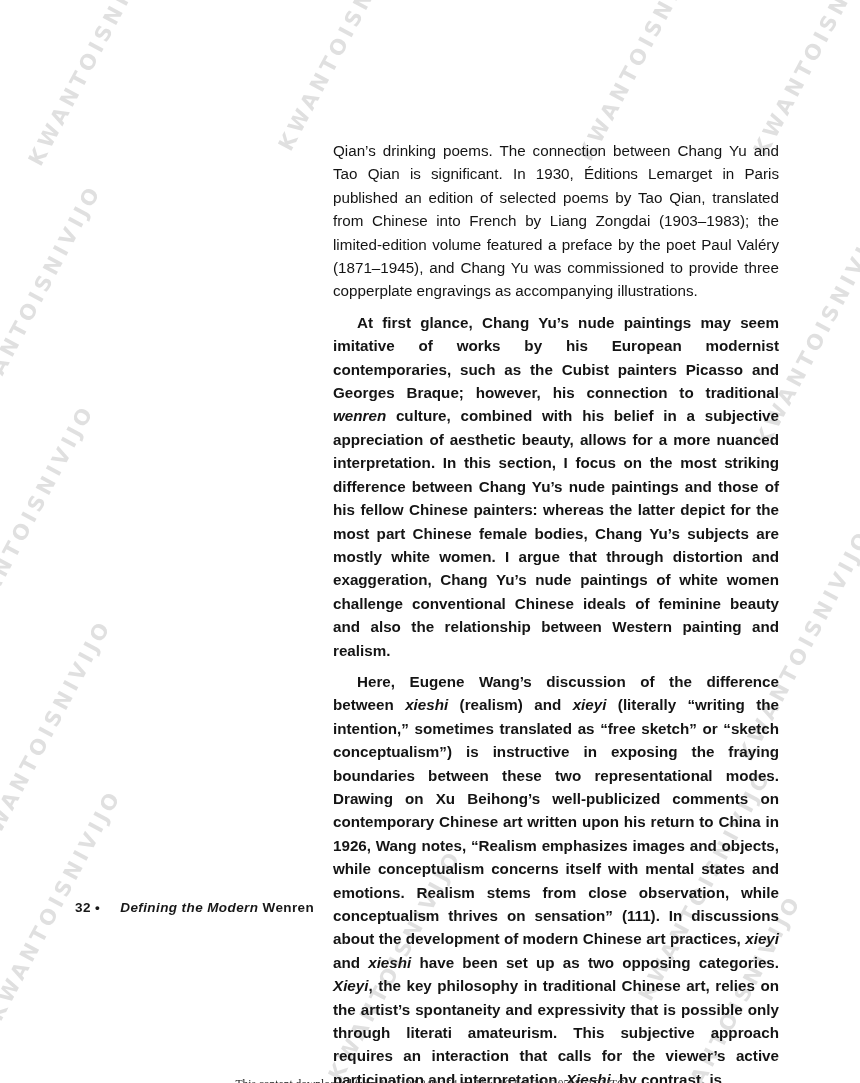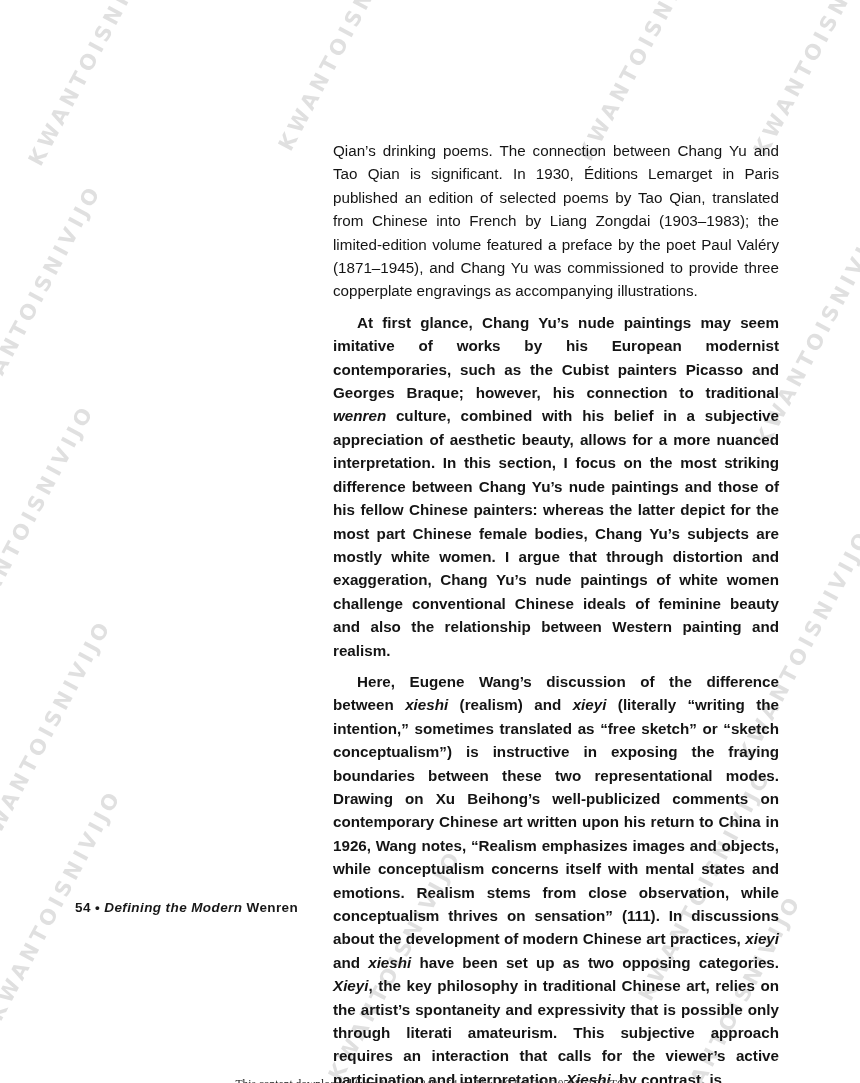--- a/index.html
+++ b/index.html
@@ -38,21 +38,21 @@
   .running-footer {
     position: absolute;
     left: 75px; top: 900px;
     z-index: 1;
     font-size: 13.5px;
     font-weight: bold;
     letter-spacing: 0.4px;
     white-space: pre;
     color: #181818;
   }
-  .ft-it { font-style: italic; }
+  .ft-it { font-style: italic; margin-left: 16px; }
   .ft-rm { font-style: normal; }
   .jstor {
     position: absolute;
     left: 0; top: 1044px;
     width: 100%;
     z-index: 1;
     text-align: center;
     font-family: "Liberation Serif", serif;
     font-size: 11.5px;
     line-height: 16px;
@@ -83,18 +83,18 @@
     <div class="wm" style="left: 395px; top: 965px; transform: translate(-50%, -50%) rotate(-62deg);">KWANTOISNIVIJO</div>
     <div class="wm" style="left: 735px; top: 1010px; transform: translate(-50%, -50%) rotate(-62deg);">KWANTOISNIVIJO</div>
   </div>
 
 <main class="text-block">
     <p class="para"><span>Qian’s drinking poems. The connection between Chang Yu and Tao Qian is significant. In 1930, Éditions Lemarget in Paris published an edition of selected poems by Tao Qian, translated from Chinese into French by Liang Zongdai (1903–1983); the limited-edition volume featured a preface by the poet Paul Valéry (1871–1945), and Chang Yu was commissioned to provide three copperplate engravings as accompanying illustrations.</span></p>
     <p class="para indent"><span>At first glance, Chang Yu’s nude paintings may seem imitative of works by his European modernist contemporaries, such as the Cubist painters Picasso and Georges Braque; however, his connection to traditional </span><span class="it">wenren</span><span> culture, combined with his belief in a subjective appreciation of aesthetic beauty, allows for a more nuanced interpretation. In this section, I focus on the most striking difference between Chang Yu’s nude paintings and those of his fellow Chinese painters: whereas the latter depict for the most part Chinese female bodies, Chang Yu’s subjects are mostly white women. I argue that through distortion and exaggeration, Chang Yu’s nude paintings of white women challenge conventional Chinese ideals of feminine beauty and also the relationship between Western painting and realism.</span></p>
     <p class="para indent"><span>Here, Eugene Wang’s discussion of the difference between </span><span class="it">xieshi</span><span> (realism) and </span><span class="it">xieyi</span><span> (literally “writing the intention,” sometimes translated as “free sketch” or “sketch conceptualism”) is instructive in exposing the fraying boundaries between these two representational modes. Drawing on Xu Beihong’s well-publicized comments on contemporary Chinese art written upon his return to China in 1926, Wang notes, “Realism emphasizes images and objects, while conceptualism concerns itself with mental states and emotions. Realism stems from close observation, while conceptualism thrives on sensation” (111). In discussions about the development of modern Chinese art practices, </span><span class="it">xieyi</span><span> and </span><span class="it">xieshi</span><span> have been set up as two opposing categories. </span><span class="it">Xieyi</span><span>, the key philosophy in traditional Chinese art, relies on the artist’s spontaneity and expressivity that is possible only through literati amateurism. This subjective approach requires an interaction that calls for the viewer’s active participation and interpretation. </span><span class="it">Xieshi</span><span>, by contrast, is</span></p>
   </main>
 
-<div class="running-footer"><span>54</span><span> • </span><span class="ft-it">Defining the Modern </span><span class="ft-rm">Wenren</span></div>
+<div class="running-footer"><span>32</span><span> • </span><span class="ft-it">Defining the Modern </span><span class="ft-rm">Wenren</span></div>
 
 <div class="jstor">
   <div><span>This content downloaded from </span><span class="redacted">143.104.240.154</span><span> on </span><span class="redacted">Thu, 16 Jun 2016 05:43:15 UTC</span></div>
   
 </div>
 
 </body></html>

